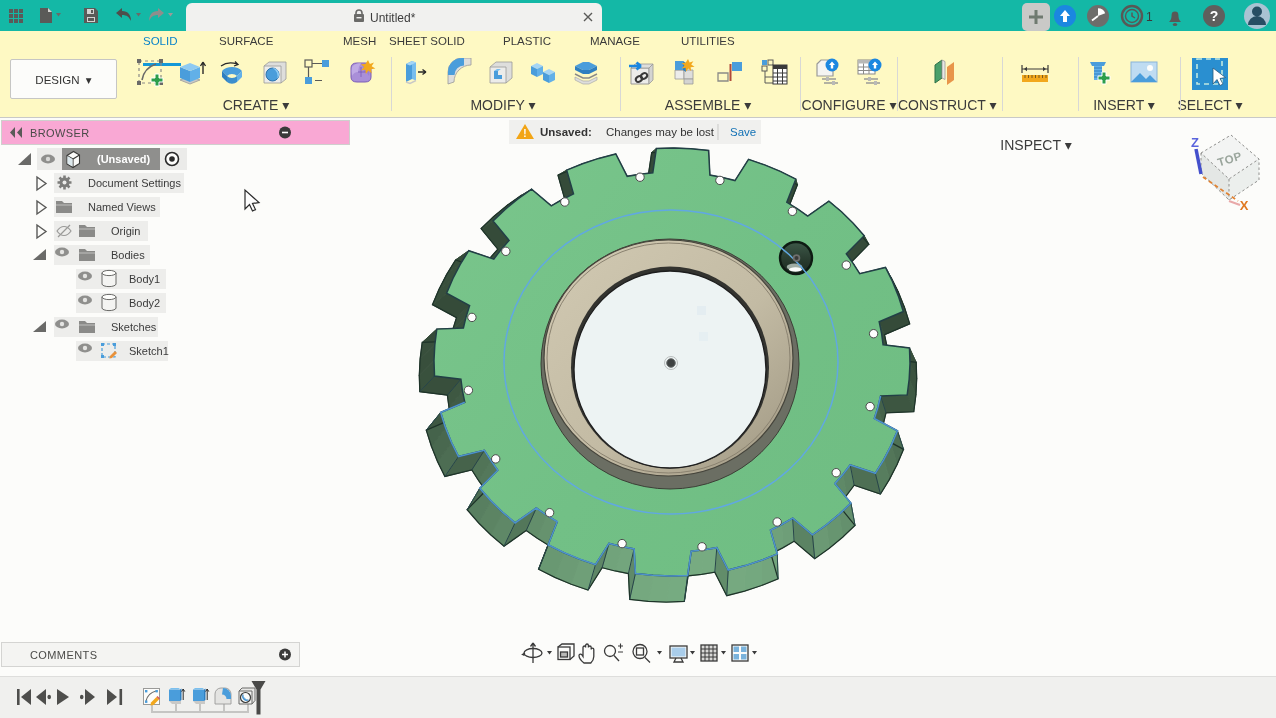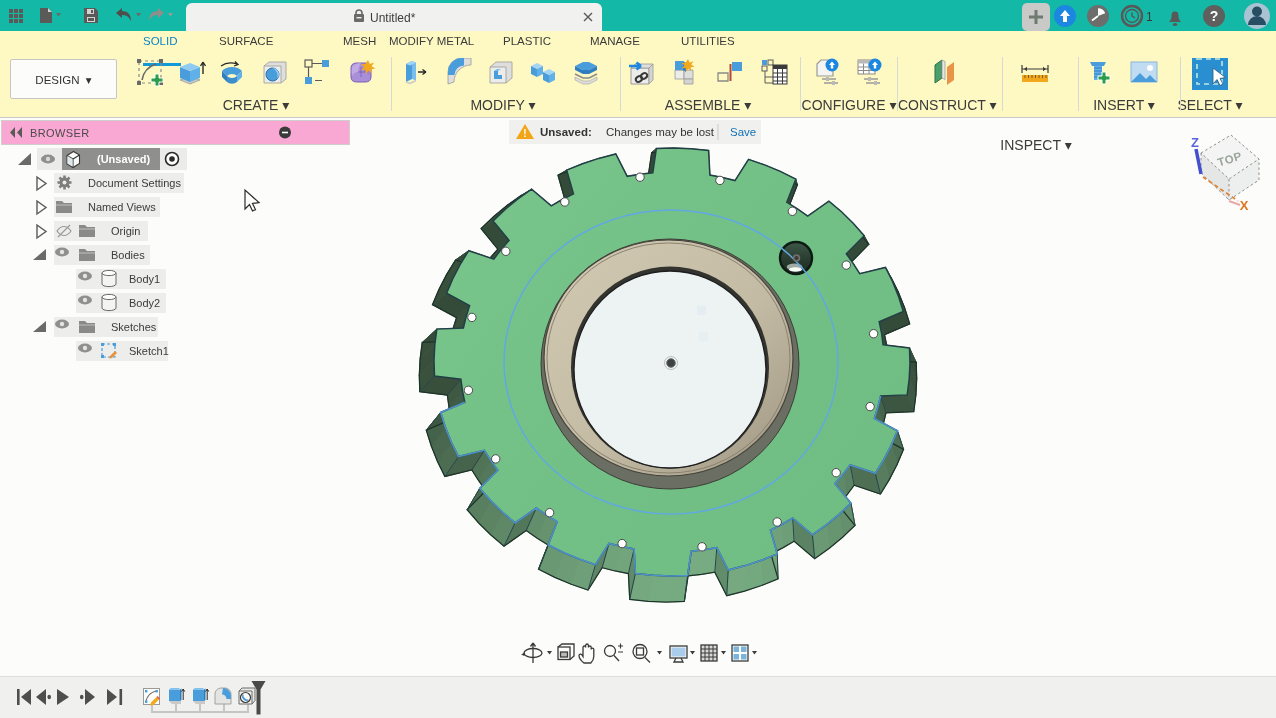--- a/index.html
+++ b/index.html
@@ -370,21 +370,21 @@
       <circle cx="241" cy="16" r="13" fill="#a9c3d3"></circle>
       <circle cx="241" cy="11.5" r="5" fill="#274e63"></circle>
       <path d="M232 25 a9 9 0 0 1 18 0 z" fill="#274e63"></path>
     </svg>
   </div>
   <div id="ribbon">
     <div class="rtab sel" style="left:143px;">SOLID</div>
     <div id="solidline"></div>
     <div class="rtab" style="left:219px;">SURFACE</div>
     <div class="rtab" style="left:315px;margin-left:28px;">MESH</div>
-    <div class="rtab" style="left:389px;">MODIFY METAL</div>
+    <div class="rtab" style="left:389px;">SHEET SOLID</div>
     <div class="rtab" style="left:503px;">PLASTIC</div>
     <div class="rtab" style="left:590px;">MANAGE</div>
     <div class="rtab" style="left:681px;">UTILITIES</div>
     <div id="designbtn">DESIGN&nbsp;&nbsp;▾</div>
     <div class="glabel" style="left:216px;width:80px;">CREATE ▾</div>
     <div class="glabel" style="left:463px;width:80px;">MODIFY ▾</div>
     <div class="glabel" style="left:662px;width:92px;">ASSEMBLE ▾</div>
     <div class="glabel" style="left:801px;width:96px;">CONFIGURE ▾</div>
     <div class="glabel" style="left:898px;width:98px;">CONSTRUCT ▾</div>
     <div class="glabel" style="left:996px;width:80px;margin-top:40px;">INSPECT ▾</div>
@@ -728,20 +728,27 @@
           <path d="M9 14 l5 -5 2 2 -5 5 -2.6 0.6 z" fill="#e8913a"></path>
         </g>
         <text x="129" y="15" font-size="11" fill="#3b3b3b">Sketch1</text>
       </g>
     </svg>
 
     <svg width="24" height="28" style="position:absolute;left:242px;top:68px">
       <path d="M3 2 L3 21 L7.5 16.5 L10.5 23 L13.5 21.6 L10.5 15.5 L17 14.5 Z" fill="#fdfdfd" stroke="#2a2a2a" stroke-width="1.2"></path>
     </svg>
   </div>
+  <div id="comments">
+    <svg width="297" height="23">
+      <text x="28" y="16" font-size="11" fill="#4a4a48" letter-spacing="0.4">COMMENTS</text>
+      <circle cx="283" cy="11.5" r="6" fill="#3a3a3a"></circle>
+      <path d="M280 11.5 h6 M283 8.5 v6" stroke="#fff" stroke-width="1.5"></path>
+    </svg>
+  </div>
   <div id="timeline">
     <svg width="1276" height="41">
 
       <g fill="#4e4e4c">
         <path d="M17 12 v16 l2.6 0 v-16 z M31 12 l-10 8 10 8 z"></path>
         <path d="M46 12 l-10 8 10 8 z"></path>
         <rect x="47.5" y="17.8" width="3.4" height="4.4" rx="1.7"></rect>
         <path d="M57 12 l12 8 -12 8 z"></path>
         <rect x="80" y="17.8" width="3.4" height="4.4" rx="1.7"></rect>
         <path d="M85 12 l10 8 -10 8 z"></path>

